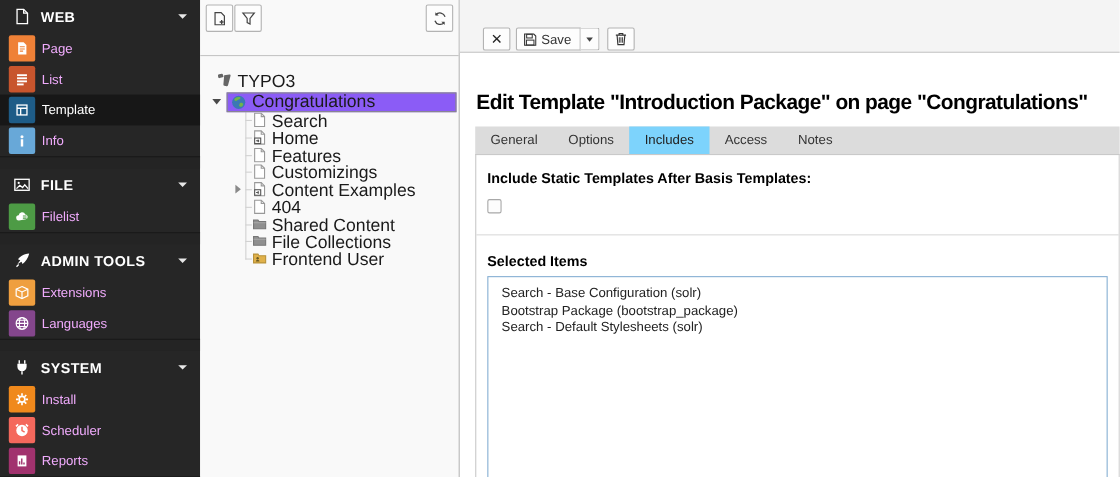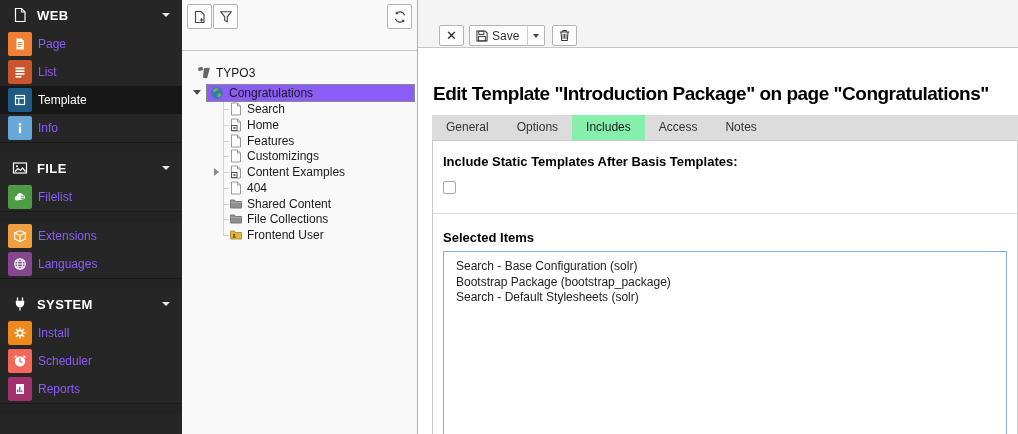--- a/index.html
+++ b/index.html
@@ -12,30 +12,30 @@
   
   .sidebar{position:absolute;left:0;top:0;width:182px;height:434px;background:#262626;}
   .mm-head{height:30px;display:flex;align-items:center;cursor:pointer;position:relative;}
   .mm-head .mm-hicon{width:16px;height:16px;margin:0 0 0 12px;}
   .mm-hlabel{margin-left:9px;font-size:13px;font-weight:bold;color:#fff;letter-spacing:.4px;}
   .chev{position:absolute;right:12px;top:13px;width:0;height:0;
         border-left:4px solid transparent;border-right:4px solid transparent;border-top:4px solid #e8e8e8;}
   .mm-item{height:28px;display:flex;align-items:center;cursor:pointer;}
   .mm-item.active{background:#171717;}
   .mm-icon{width:24px;height:24px;margin-left:8px;border-radius:2px;display:flex;align-items:center;justify-content:center;}
-  .mm-label{margin-left:6px;font-size:12px;color:#8b5cf6;}
+  .mm-label{margin-left:6px;font-size:12px;color:#f0abfc;}
   .mm-item.active .mm-label{color:#fff;}
   .mm-gap{height:10px;border-top:1px solid #1a1a1a;background:#242424;}
   
   .tree{position:absolute;left:182px;top:0;width:236px;height:434px;background:#f9f9f9;
         border-right:1px solid #adadad;box-sizing:border-box;}
   .tree-toolbar{position:relative;height:50px;border-bottom:1px solid #c6c6c6;}
   .tbtn{position:absolute;top:4px;width:25px;height:25px;background:#fdfdfd;border:1px solid #b3b3b3;
         border-radius:2px;box-sizing:border-box;display:flex;align-items:center;justify-content:center;cursor:pointer;}
-  .tree-body{position:absolute;left:0;top:50px;right:0;bottom:0;font-size:12px;color:#1a1a1a;}
+  .tree-body{position:absolute;left:0;top:50px;right:0;bottom:0;font-size:16px;color:#1a1a1a;}
   .trow{position:absolute;left:0;right:0;height:16px;display:flex;align-items:center;white-space:nowrap;cursor:pointer;}
   .tree-vline{position:absolute;left:41px;top:52px;width:1px;height:134px;background:#d2d2d2;}
   .child::before{content:"";position:absolute;left:41px;top:8px;width:6px;height:1px;background:#d2d2d2;}
   .child .nicon{position:absolute;left:47px;top:1px;width:14px;height:14px;}
   .child .nlabel{position:absolute;left:65px;top:1px;}
   .tw-down{width:0;height:0;border-left:4px solid transparent;border-right:4px solid transparent;border-top:5px solid #4a4a4a;}
   .tw-right{width:0;height:0;border-top:4px solid transparent;border-bottom:4px solid transparent;border-left:5px solid #8a8a8a;}
   .selbox{position:absolute;left:24px;right:2px;top:0;bottom:0;background:#8b5cf6;border:1px solid #898989;display:flex;align-items:center;}
   
   .main{position:absolute;left:418px;top:0;right:0;height:434px;background:#fff;}
@@ -46,21 +46,21 @@
   .dbtn.sq{width:25px;}
   .dbtn.save-main{border-radius:2px 0 0 2px;padding:0 8px 0 6px;gap:4px;}
   .dbtn.save-caret{width:18px;border-radius:0 2px 2px 0;border-left:1px solid #cfcfcf;margin-left:-1px;}
   .gap4{width:5px;} .gap6{width:7px;}
   .x-glyph{font-weight:bold;font-size:13px;color:#222;line-height:1;}
   .caret-dn{width:0;height:0;border-left:3.5px solid transparent;border-right:3.5px solid transparent;border-top:4px solid #444;}
   .m-title{position:absolute;left:15px;top:70px;font-size:19px;font-weight:bold;color:#000;
            letter-spacing:-0.5px;white-space:nowrap;}
   .tabs{position:absolute;left:14px;right:0;top:115px;height:25px;background:#dcdcdc;display:flex;}
   .tab{padding:0 14px;line-height:25px;font-size:12px;color:#333;cursor:pointer;}
-  .tab.active{background:#86efac;color:#222;}
+  .tab.active{background:#7dd3fc;color:#222;}
   .form-panel{position:absolute;left:14px;right:0;top:140px;bottom:-2px;background:#fff;
               border:1px solid #c9c9c9;border-bottom:none;box-sizing:border-box;}
   .fsec1{height:73px;box-sizing:border-box;padding:13px 10px;border-bottom:1px solid #dadada;}
   .flabel{font-size:13px;font-weight:bold;color:#000;}
   .checkbox{margin-top:12px;width:13px;height:13px;background:#fdfdfd;border:1px solid #a8a8a8;
             border-radius:2px;box-sizing:border-box;cursor:pointer;}
   .fsec2{padding:13px 10px 0;}
   .flabel2{font-size:13px;font-weight:bold;color:#000;margin-top:3px;}
   .listbox{margin-top:6px;border:1px solid #86afd3;background:#fff;height:220px;padding-top:7px;box-sizing:border-box;}
   .litem{font-size:12px;color:#222;line-height:15.7px;padding:0 12px;cursor:pointer;white-space:nowrap;}
@@ -139,20 +139,30 @@
       <svg viewBox="0 0 14 14" width="14" height="14">
           <path fill="#fff" d="M4.2 10.5a2.4 2.4 0 0 1-.2-4.8 3.1 3.1 0 0 1 6-.7 2.2 2.2 0 0 1 .6 4.3z"></path>
           <path d="M7.8 6.3h3.4M7.8 8.3h3.4" stroke="currentColor" stroke-width="1"></path>
         </svg>
     </span>
     <span class="mm-label">Filelist</span>
   </div>
 
   <div class="mm-gap"></div>
 
+  <div class="mm-head">
+    <span class="mm-hicon">
+      <svg viewBox="0 0 16 16" width="16" height="16">
+          <path fill="#fff" d="M14.5 1.5c-4.2.2-8 2.2-10.2 5.2l2.1 1-2.6 3.6 3.7-2.4 1 2.1c3-2.2 5.4-6.1 6-9.5z"></path>
+          <path d="M3 13.5l2-2" stroke="#fff" stroke-width="1.2"></path>
+        </svg>
+    </span>
+    <span class="mm-hlabel">ADMIN TOOLS</span>
+    <span class="chev"></span>
+  </div>
   <div class="mm-item">
     <span class="mm-icon" style="background-color: rgb(239, 159, 63); color: rgb(239, 159, 63);">
       <svg viewBox="0 0 14 14" width="14" height="14">
           <path d="M7 1.5l5.3 2.4v6L7 12.5 1.7 9.9v-6z" fill="none" stroke="#fff" stroke-width="1.1"></path>
           <path d="M1.7 3.9L7 6.4l5.3-2.5M7 6.4v6" fill="none" stroke="#fff" stroke-width="1.1"></path>
         </svg>
     </span>
     <span class="mm-label">Extensions</span>
   </div>
   <div class="mm-item">

